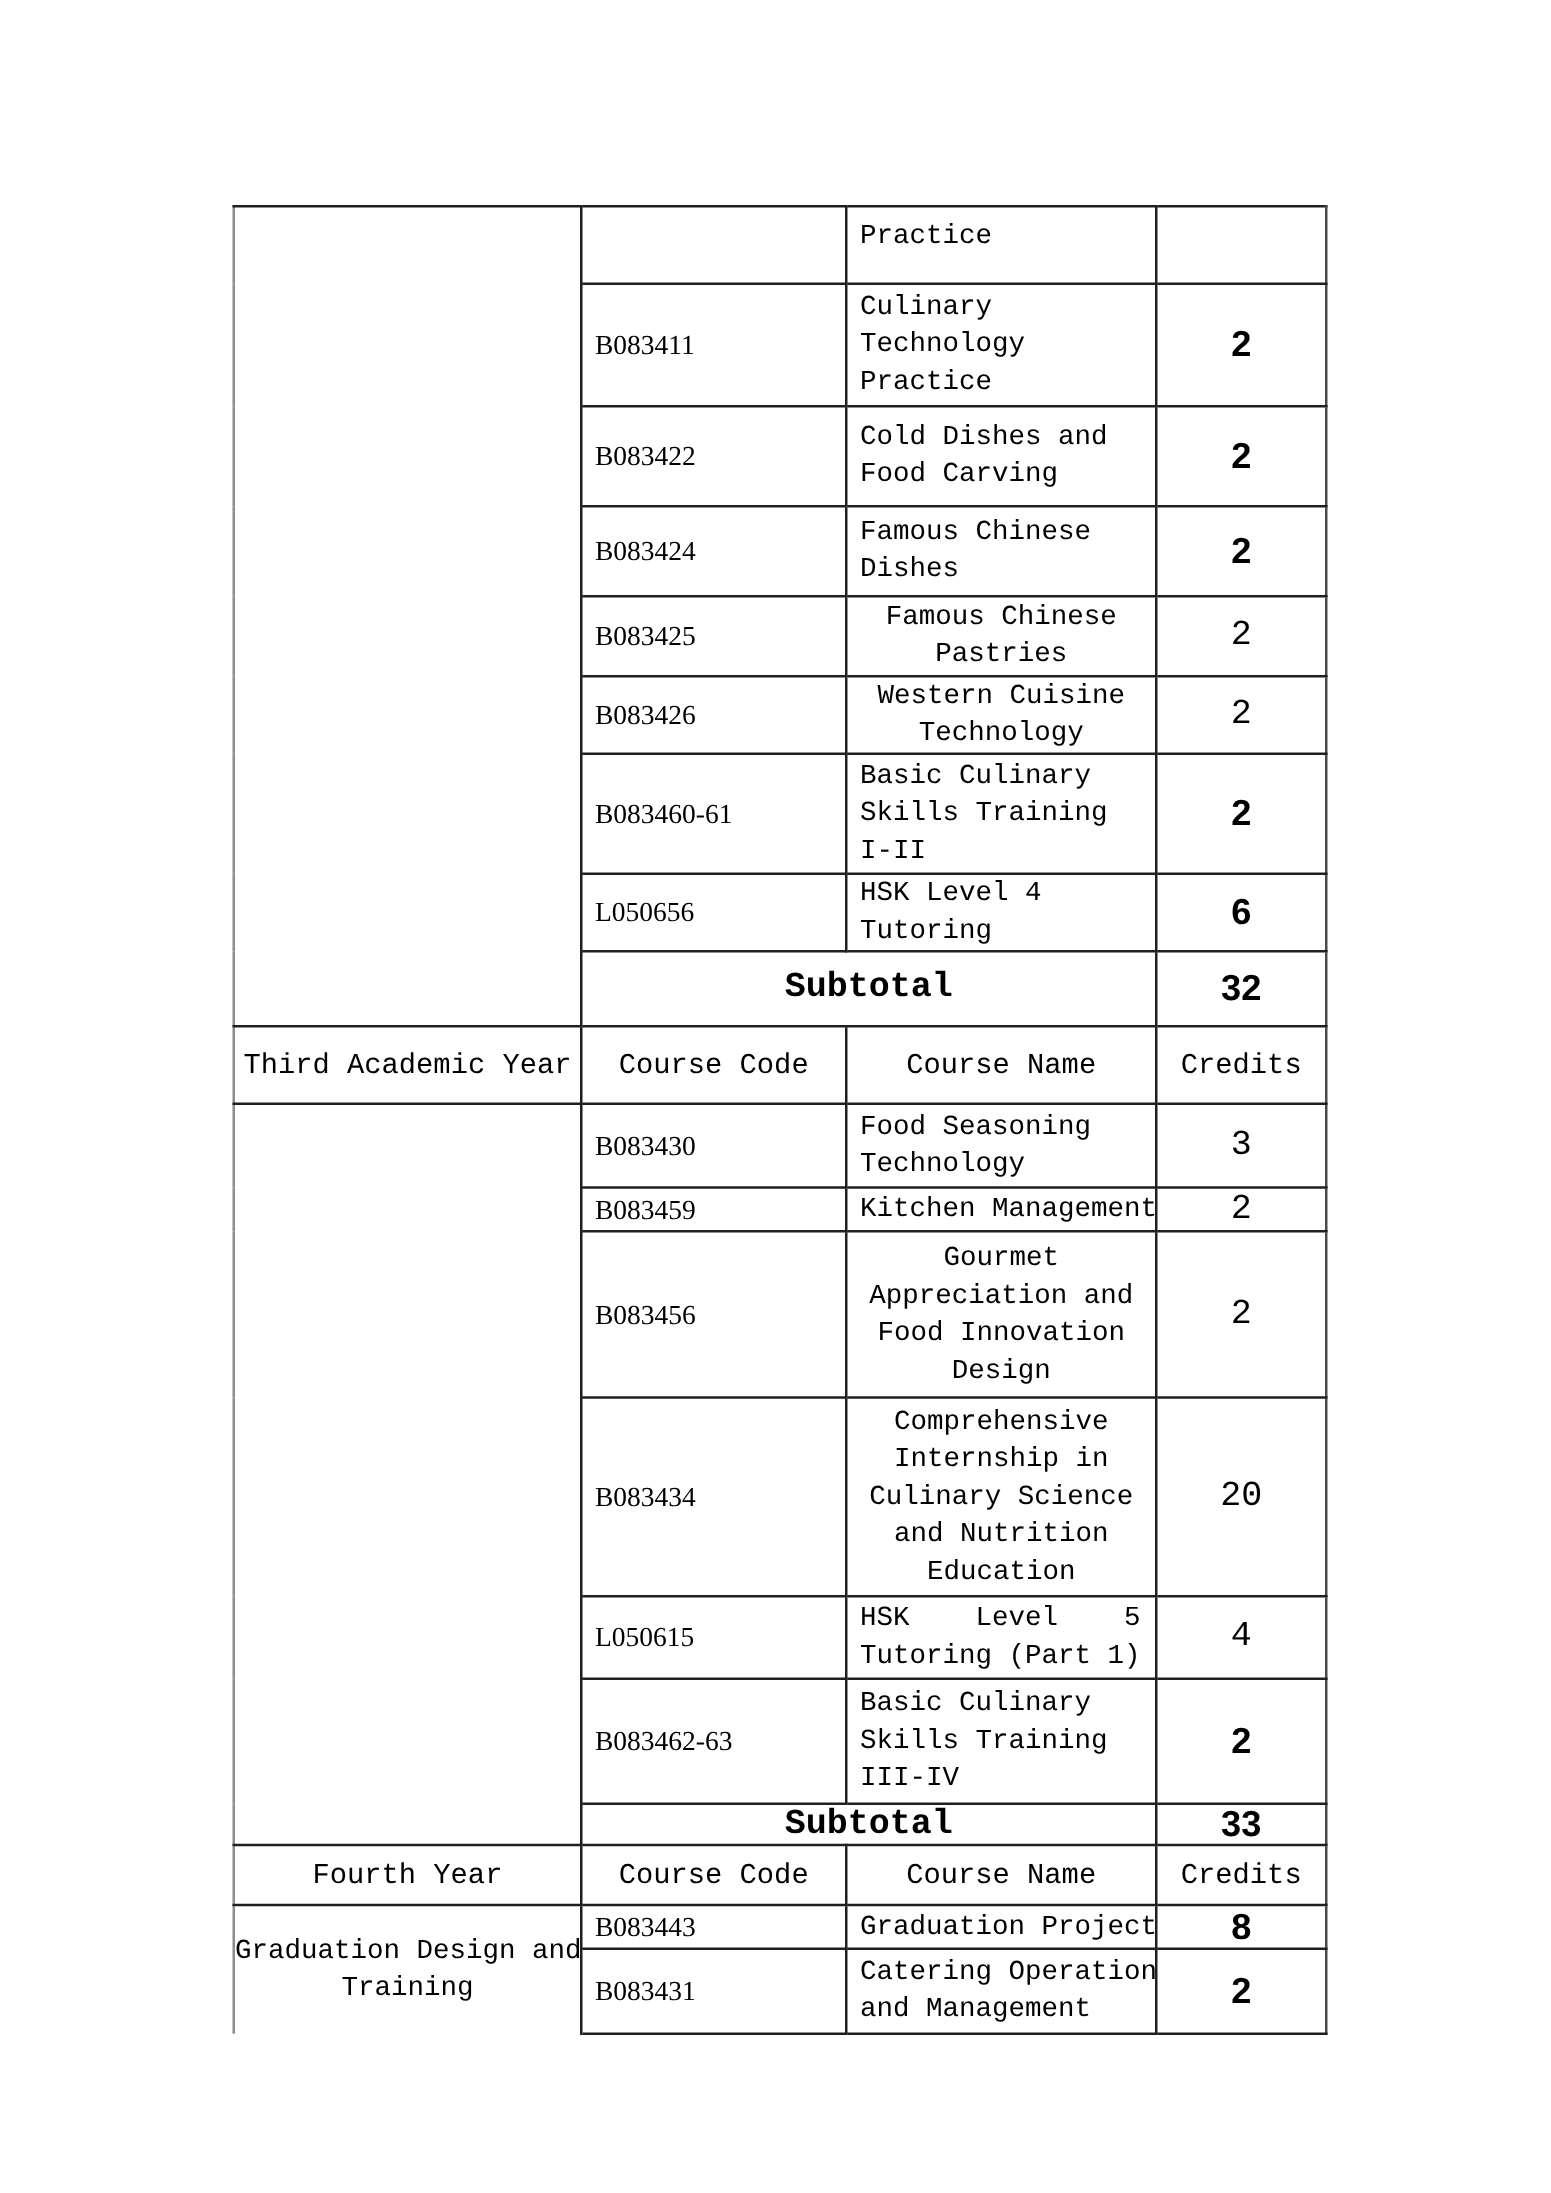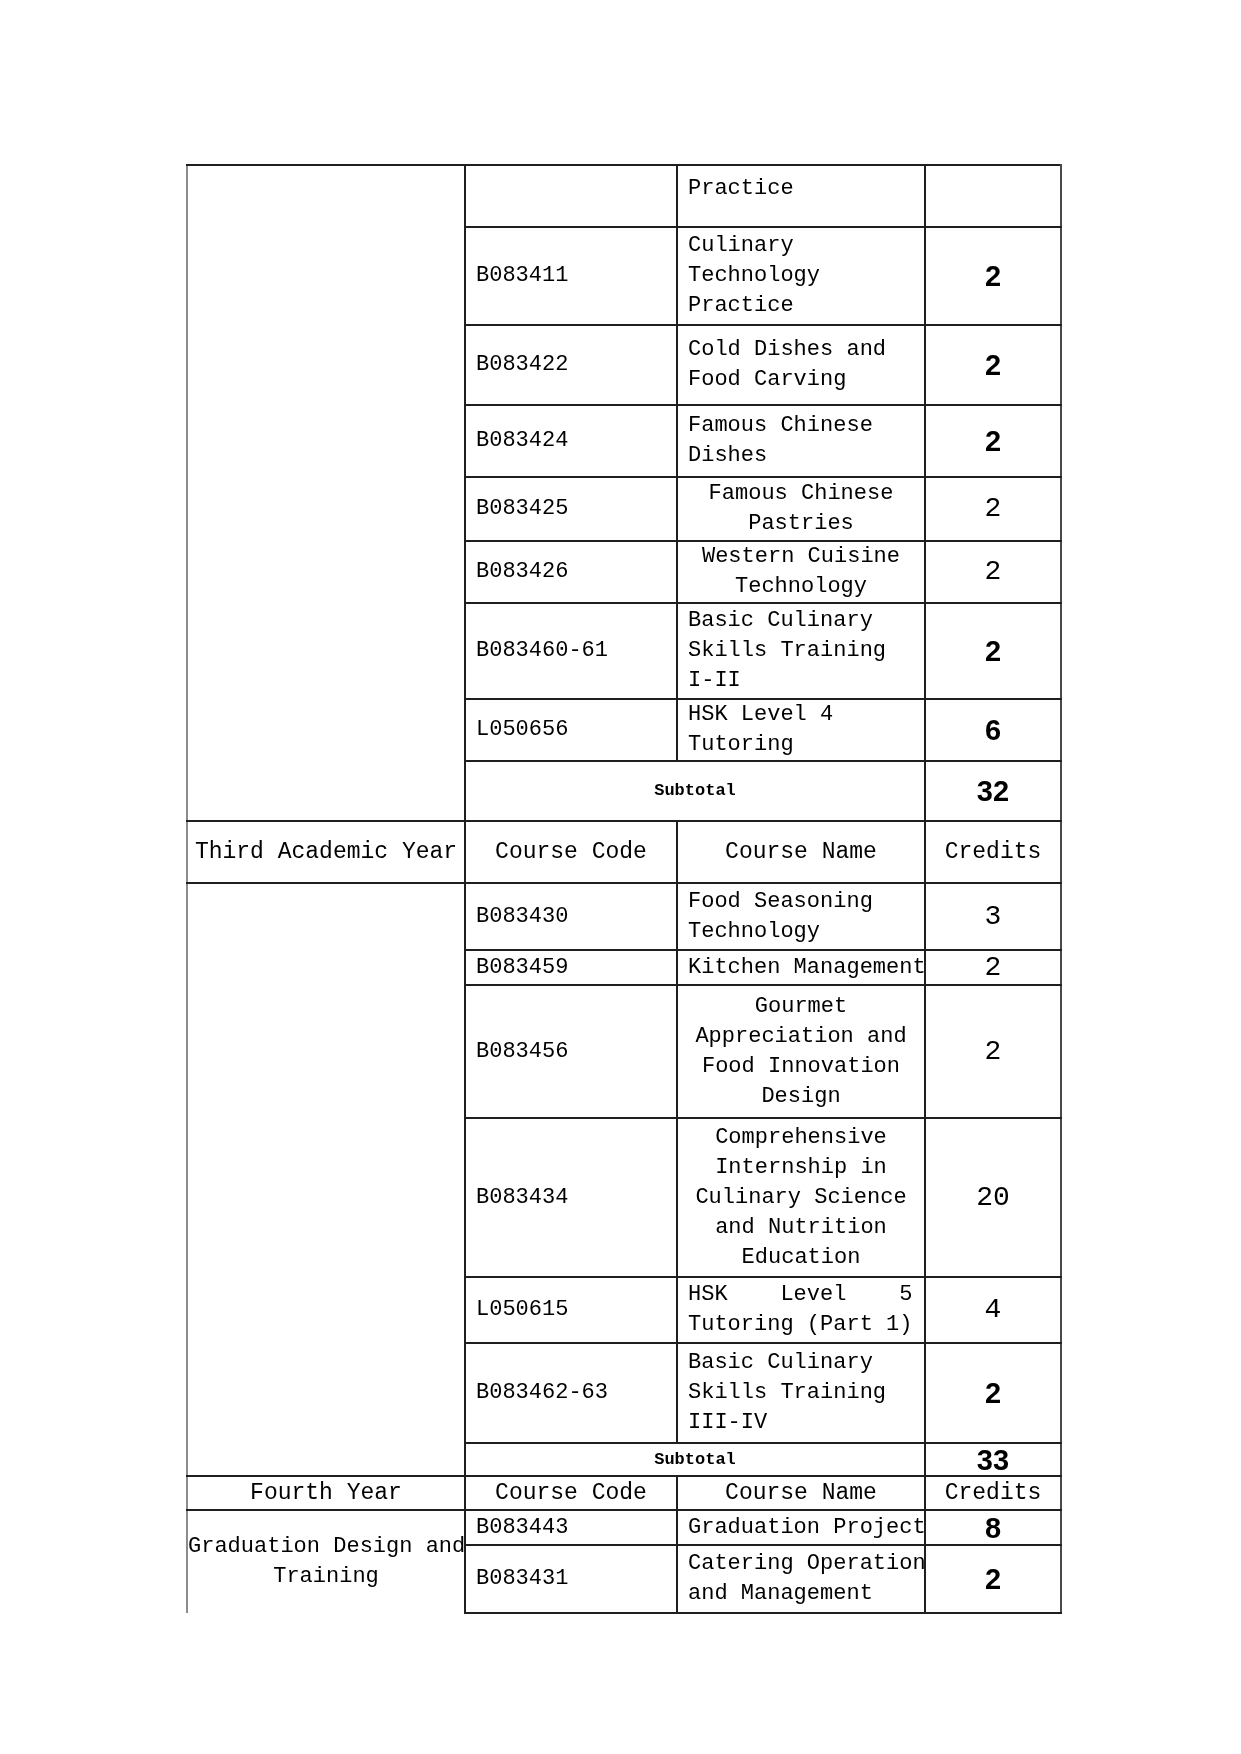--- a/index.html
+++ b/index.html
@@ -24,21 +24,21 @@
     padding: 0;
     font-size: 22px;
     line-height: 30px;
     vertical-align: middle;
     overflow: visible;
   }
   
   td.c1 { border-left-color: #8c8c8c; }
   td.rightedge { border-right-color: #4a4a4a; }
 
-  td.code  { text-align: left; padding-left: 10px; white-space: pre; }
+  td.code  { text-align: left; padding-left: 10px; white-space: pre; font-family: Liberation Serif, serif; }
   td.name  { text-align: left; padding-left: 10px; white-space: pre; }
   td.name.center { text-align: center; padding-left: 0; }
   td.top   { vertical-align: top; padding-top: 8px; }
 
   td.credits { text-align: center; font-size: 28px; }
   td.credits.boldnum {
     font-family: "Liberation Sans", "DejaVu Sans", sans-serif;
     font-weight: 700;
     font-size: 29px;
   }
@@ -50,21 +50,21 @@
     font-size: 23px;
   }
   td.year {
     text-align: center;
     white-space: pre;
     font-size: 22px;
   }
   td.subtotal {
     font-weight: 700;
     text-align: center;
-    font-size: 17px;
+    font-size: 28px;
   }
   td.nobottom { border-bottom: none; }
 </style>
 </head>
 <body>
 
 <table class="curriculum">
   <colgroup>
     <col style="width:278px">
     <col style="width:212px">
@@ -174,21 +174,21 @@
     <td class="name">Basic Culinary
 Skills Training
 III-IV</td>
     <td class="credits boldnum rightedge">2</td>
   </tr>
   <tr style="height:33px">
     <td class="subtotal" colspan="2">Subtotal</td>
     <td class="credits boldnum rightedge">33</td>
   </tr>
 
-  <tr style="height:34px">
+  <tr style="height:48px">
     <td class="c1 hdr">Fourth Year</td>
     <td class="hdr">Course Code</td>
     <td class="hdr">Course Name</td>
     <td class="hdr rightedge">Credits</td>
   </tr>
   <tr style="height:35px">
     <td class="c1 year nobottom" rowspan="2">Graduation Design and
 Training</td>
     <td class="code">B083443</td>
     <td class="name">Graduation Project</td>

